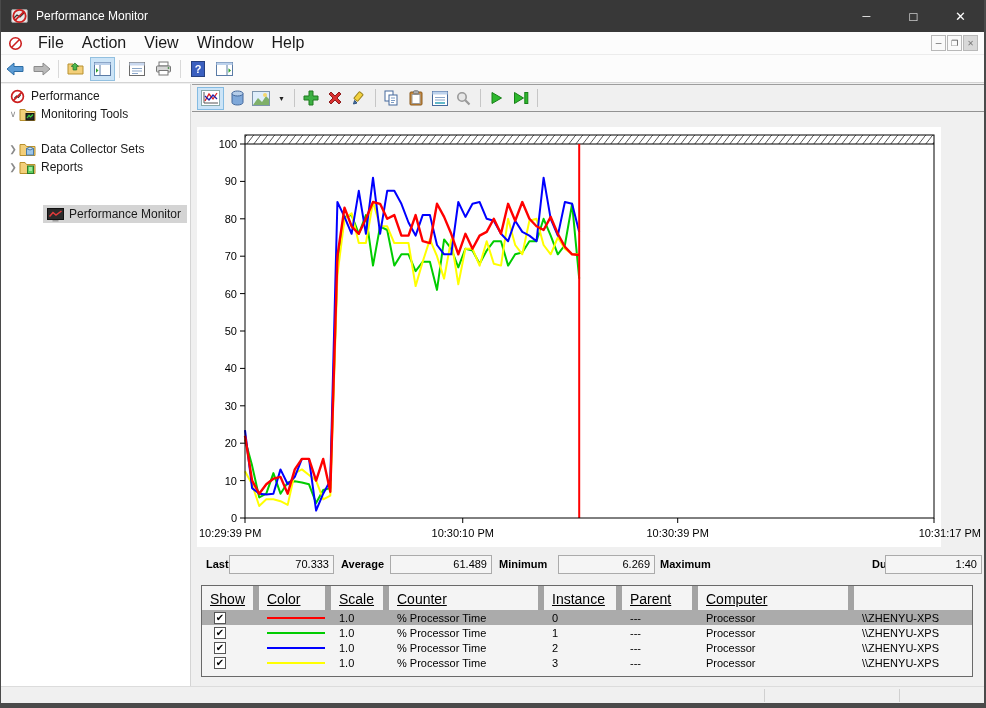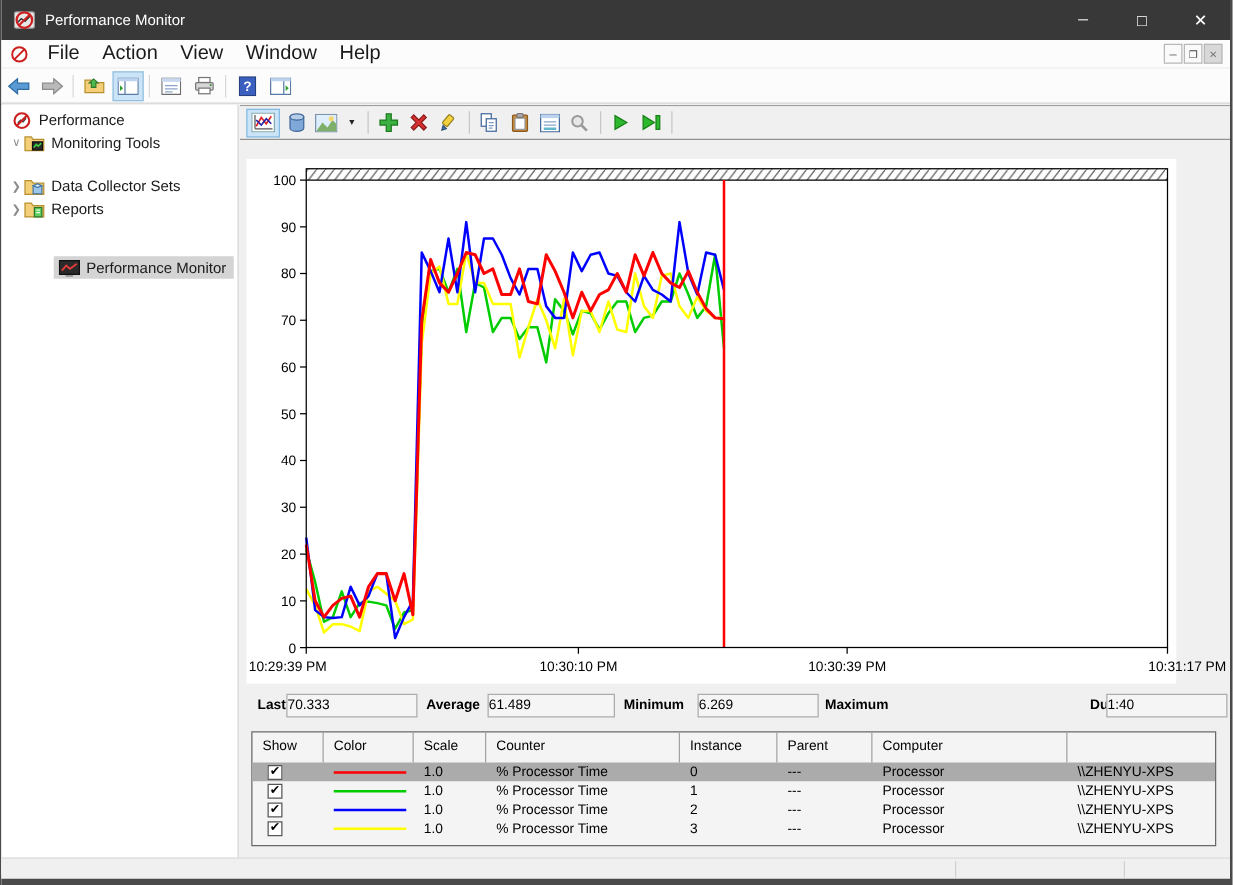--- a/index.html
+++ b/index.html
@@ -40,27 +40,27 @@
   
   .chart-toolbar { position:absolute; left:0; top:0; width:100%; height:27px; background:#f0f0f0; border-bottom:1px solid #929292; display:flex; align-items:center; padding-left:4px; }
   .ctb-btn { height:23px; min-width:22px; display:flex; align-items:center; justify-content:center; border:1px solid transparent; margin:0 1px; }
   .ctb-btn.active { background:#cce4f7; border:1px solid #84bbe2; }
   .ctb-sep { width:1px; height:18px; background:#c6c6c6; margin:0 4px; }
   .caret { font-size:8px; color:#222; padding:0 3px; }
 
   
   .stats-row { position:absolute; left:0; top:470px; width:100%; height:20px; }
   .stat-label { position:absolute; top:3px; font-size:11px; font-weight:bold; color:#000; }
-  .stat-box { position:absolute; top:0; height:19px; background:#f5f5f5; border:1px solid #ababab; font-size:11px; color:#000; text-align:left; padding:2px 4px 0 0; }
+  .stat-box { position:absolute; top:0; height:19px; background:#f5f5f5; border:1px solid #ababab; font-size:11px; color:#000; text-align:right; padding:2px 4px 0 0; }
 
   
   .legend { position:absolute; left:9px; top:500px; width:772px; height:92px; background:#f4f4f4; border:1px solid #696969; }
   .lg-grid { display:grid; grid-template-columns:57px 72px 58px 155px 78px 76px 156px 1fr; }
   .lg-head { height:24px; }
-  .lg-head .cell { font-size:11px; color:#000; padding:5px 0 0 8px; border-right:1px solid #a3a3a3; height:24px; }
+  .lg-head .cell { font-size:14px; color:#000; padding:5px 0 0 8px; border-right:6px solid #a3a3a3; height:24px;text-decoration:underline; }
   .lg-row { height:15px; align-items:center; }
   .lg-row .cell { font-size:11px; color:#000; padding-left:8px; height:15px; display:flex; align-items:center; }
   .lg-row.selected { background:#ababab; }
   .checkbox { width:12px; height:12px; background:#ffffff; border:1px solid #555; margin-left:4px; font-size:10px; line-height:10px; color:#000; display:flex; align-items:center; justify-content:center; }
   .swatch { width:58px; height:2px; }
 
   
   .statusbar { position:absolute; left:0; top:686px; width:100%; height:17px; background:#f0f0f0; border-top:1px solid #dcdcdc; }
   .sb-sep { position:absolute; top:2px; width:1px; height:13px; background:#d0d0d0; }
   .frame-bottom { position:absolute; left:0; top:703px; width:100%; height:5px; background:#4a4a4a; }

